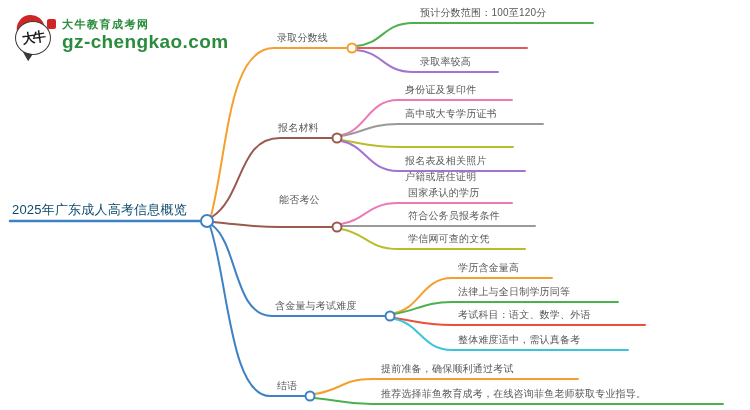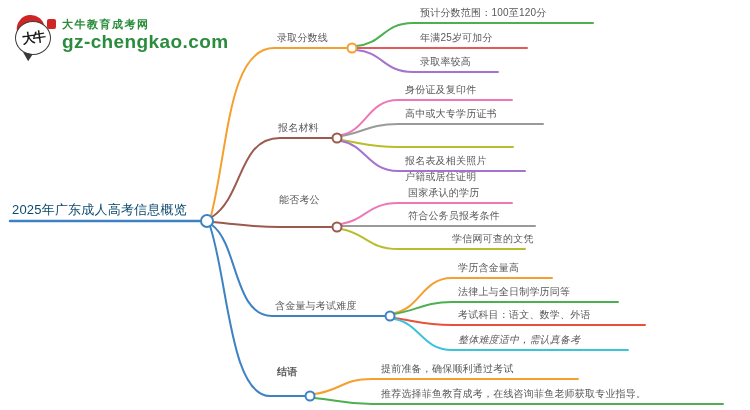--- a/index.html
+++ b/index.html
@@ -14,25 +14,25 @@
   }
   .title{font-size:13px;color:#0c4a6e;}
   
   .pos-title{left:12px;top:201px;}
   .pos-b1{left:277px;top:29px;}   .pos-b1c0{left:420px;top:4px;}
   .pos-b1c1{left:420px;top:29px;} .pos-b1c2{left:420px;top:53px;}
   .pos-b2{left:278px;top:119px;}  .pos-b2c0{left:405px;top:81px;}
   .pos-b2c1{left:405px;top:105px;}.pos-b2c2{left:405px;top:128px;margin-top:40px;}
   .pos-b2c3{left:405px;top:152px;}
   .pos-b3{left:279px;top:191px;}  .pos-b3c0{left:408px;top:184px;}
-  .pos-b3c1{left:408px;top:207px;}.pos-b3c2{left:408px;top:230px;margin-left:44px;}
+  .pos-b3c1{left:408px;top:207px;}.pos-b3c2{left:408px;top:230px;}
   .pos-b4{left:275px;top:297px;}  .pos-b4c0{left:458px;top:259px;}
   .pos-b4c1{left:458px;top:283px;}.pos-b4c2{left:458px;top:306px;}
-  .pos-b4c3{left:458px;top:331px;font-style:italic;}
-  .pos-b5{left:277px;top:363px;font-weight:bold;}  .pos-b5c0{left:381px;top:360px;}
+  .pos-b4c3{left:458px;top:331px;}
+  .pos-b5{left:277px;top:377px;}  .pos-b5c0{left:381px;top:360px;}
   .pos-b5c1{left:381px;top:385px;}
   
   .logo{position:absolute;left:14px;top:8px;display:flex;align-items:center;cursor:pointer;}
   .bubble{position:relative;width:40px;height:40px;margin-top:8px;}
   .bubble-circle{
     position:absolute;left:1px;top:5px;width:34px;height:32px;border:1.5px solid #3a3a3a;
     border-radius:50%;background:#fff;display:flex;align-items:center;justify-content:center;
   }
   .bubble-text{font-size:13px;font-weight:bold;color:#1a1a1a;transform:rotate(-8deg);letter-spacing:-2px;}
   .bubble-arc{
@@ -104,21 +104,20 @@
     <div class="logo-text">
       <div class="logo-title" style="color: rgb(42, 140, 60);">大牛教育成考网</div>
       <div class="logo-domain" style="color: rgb(42, 140, 60);">gz-chengkao.com</div>
     </div>
   </div>
 
   <div class="label title pos-title">2025年广东成人高考信息概览</div>
 
   <div class="label pos-b1">录取分数线</div>
   <div class="label pos-b1c0">预计分数范围：100至120分</div>
-  <div class="label pos-b1c1">年满25岁可加分</div>
   <div class="label pos-b1c2">录取率较高</div>
 
   <div class="label pos-b2">报名材料</div>
   <div class="label pos-b2c0">身份证及复印件</div>
   <div class="label pos-b2c1">高中或大专学历证书</div>
   <div class="label pos-b2c2">户籍或居住证明</div>
   <div class="label pos-b2c3">报名表及相关照片</div>
 
   <div class="label pos-b3">能否考公</div>
   <div class="label pos-b3c0">国家承认的学历</div>

